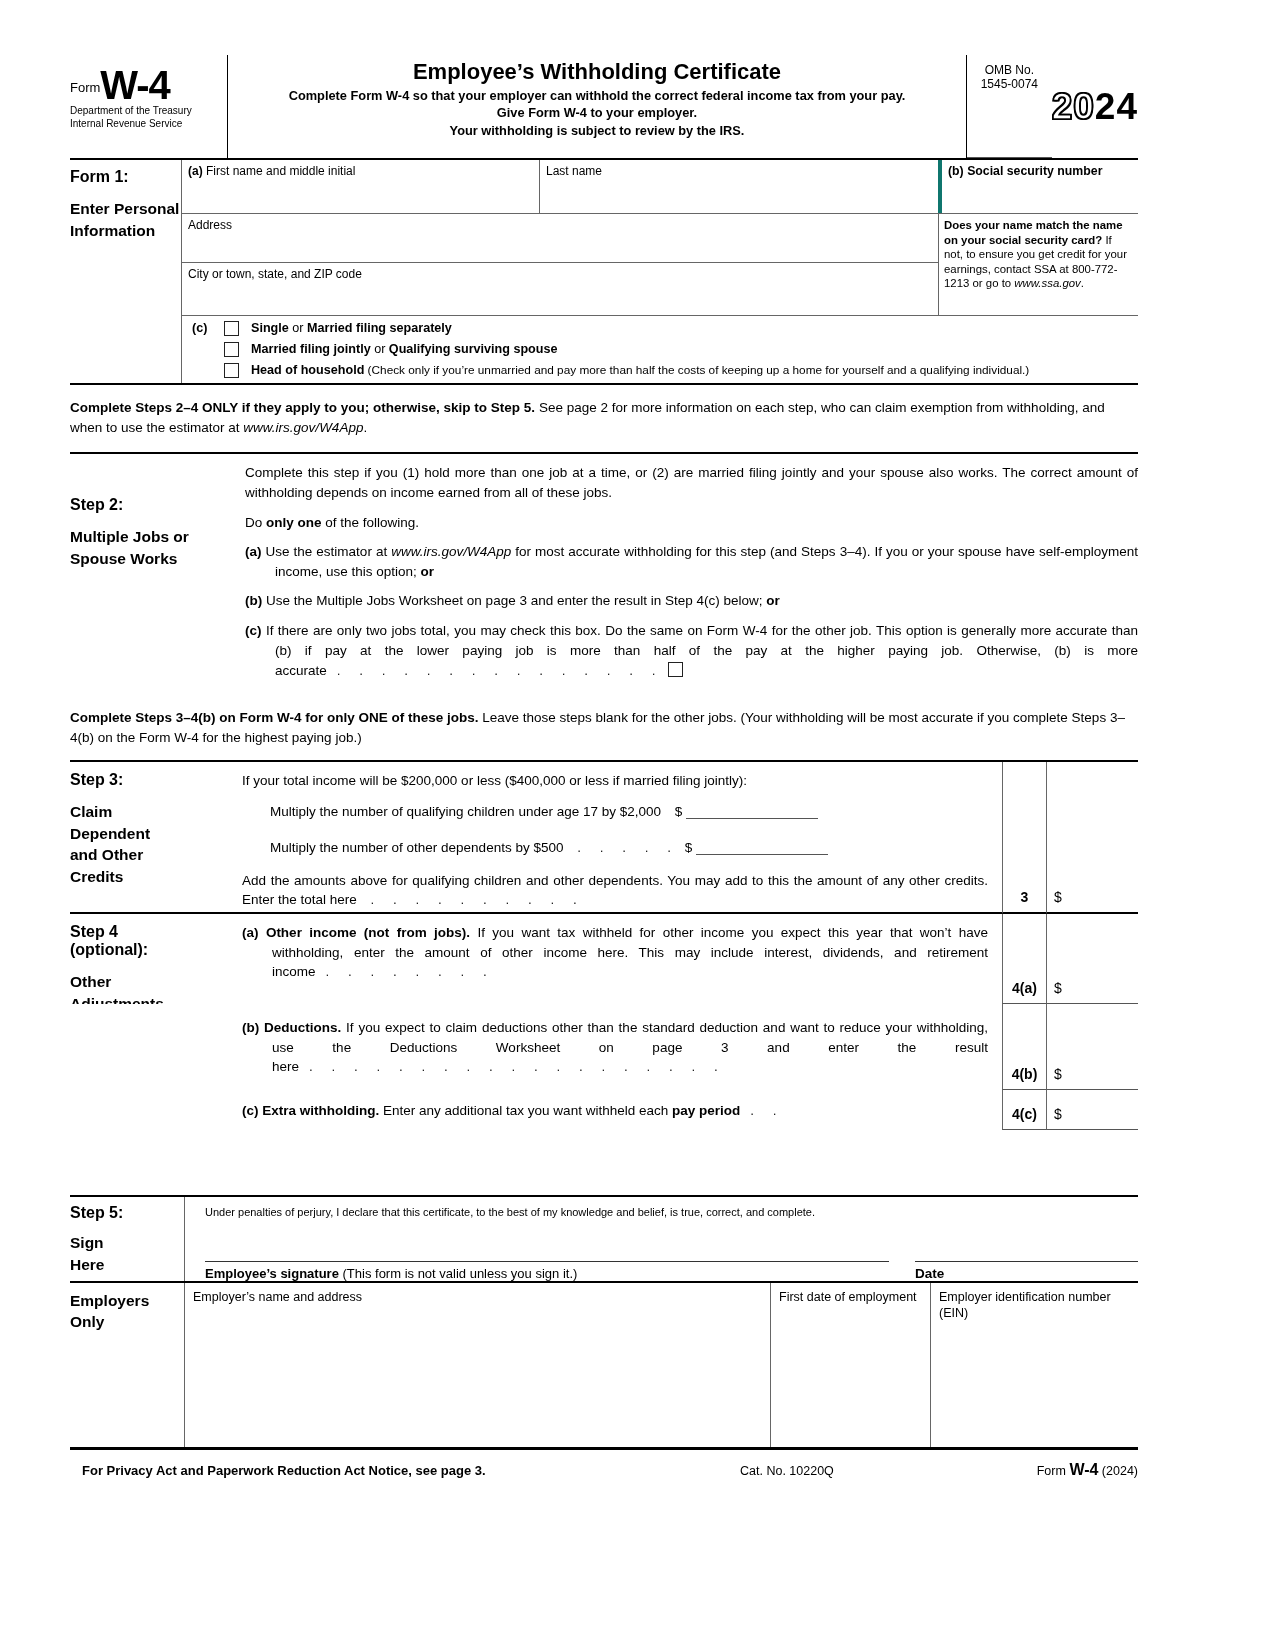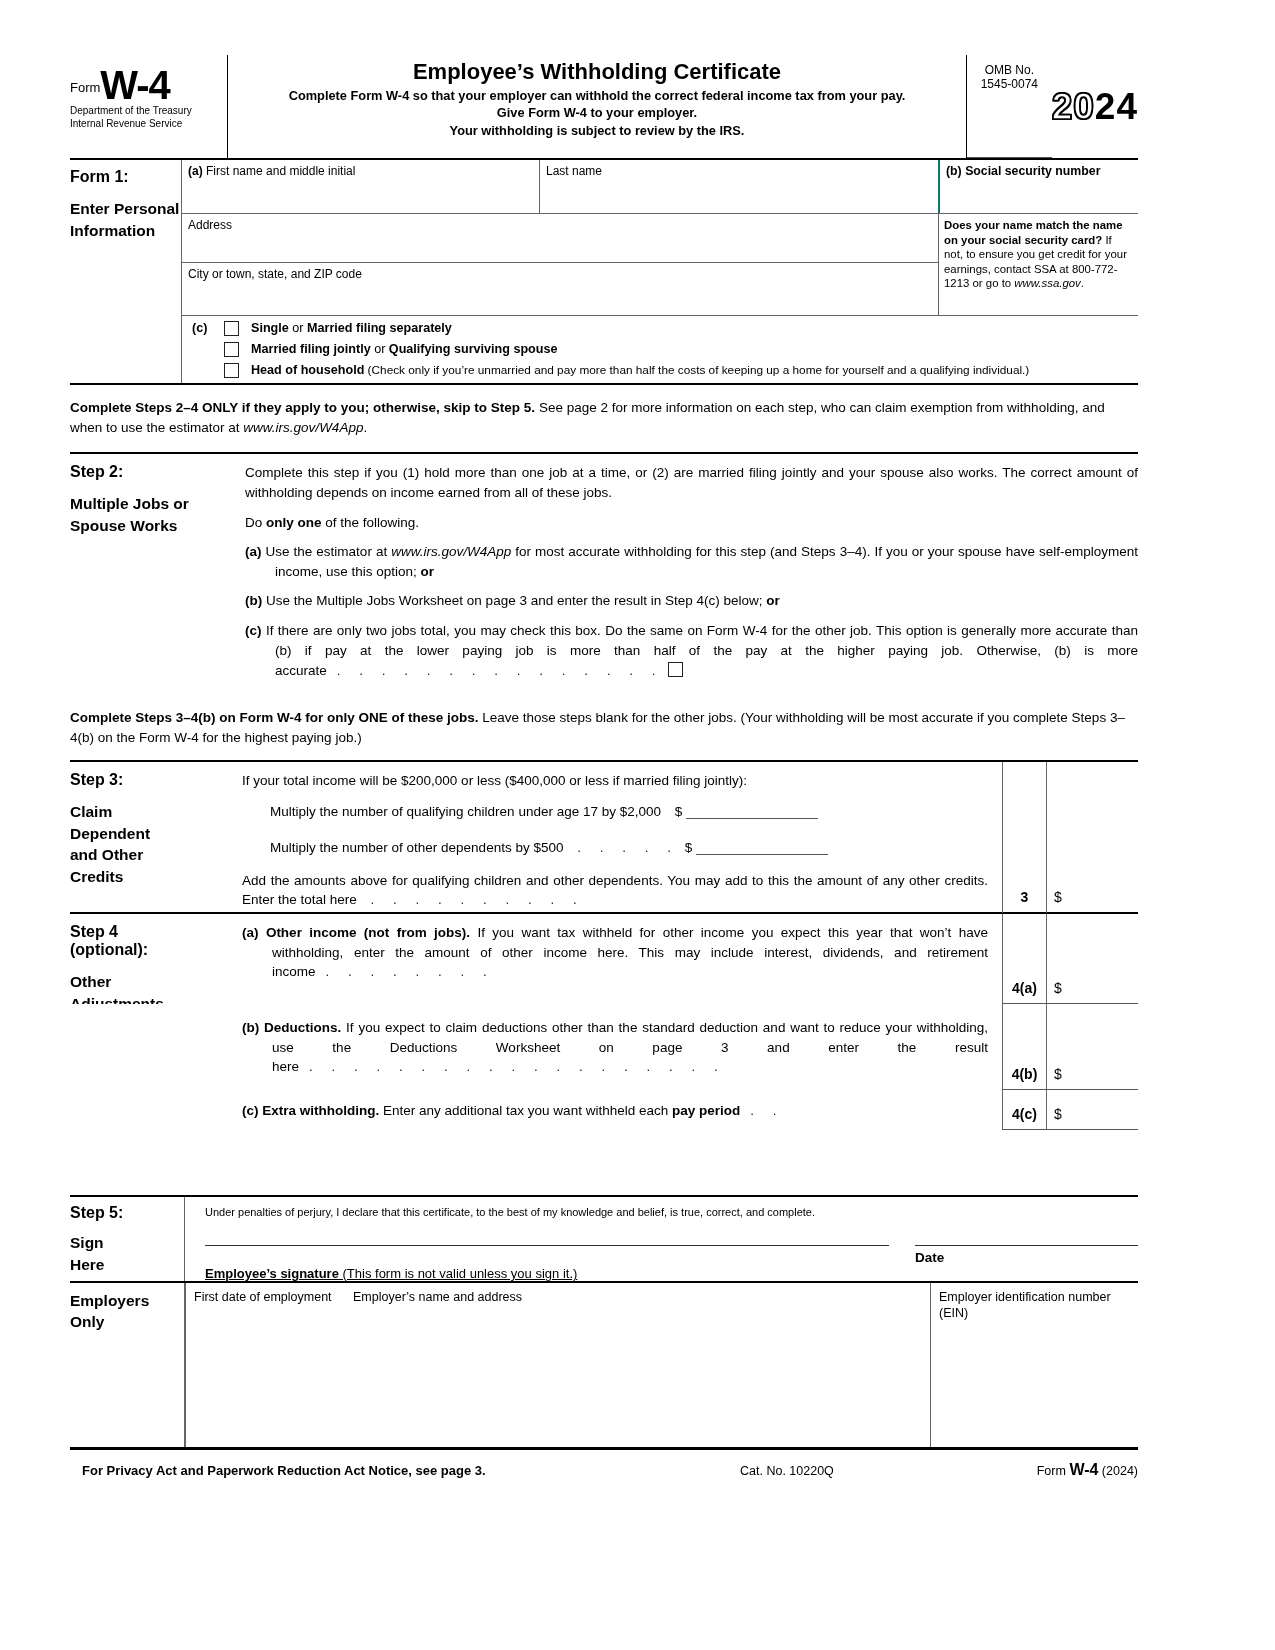--- a/index.html
+++ b/index.html
@@ -30,38 +30,38 @@
   
   .sec-step1 { display:flex; height:225px; border-bottom:2.5px solid #000; }
   .s1-label { width:112px; border-right:1px solid #666; padding-top:8px; }
   .step-h { font-size:16px; font-weight:bold; }
   .step-sub { font-size:15.5px; font-weight:bold; line-height:1.4; margin-top:12px; }
   .s1-fields { flex:1; display:grid; grid-template-columns:358px 398px 200px; grid-template-rows:53px 49px 53px 1fr; }
   .cell { font-size:12px; padding:4px 6px; }
   .cap-tag { font-weight:bold; }
   .c-first { grid-column:1; grid-row:1; border-right:1px solid #666; }
   .c-last  { grid-column:2; grid-row:1; }
-  .c-ssn   { grid-column:3; grid-row:1; border-left:2px solid #0f766e; font-weight:bold; font-size:12.3px; }
+  .c-ssn   { grid-column:3; grid-row:1; border-left:4px solid #0f766e; font-weight:bold; font-size:12.3px; }
   .c-addr  { grid-column:1 / span 2; grid-row:2; border-top:1px solid #666; }
   .c-ssa   { grid-column:3; grid-row:2 / span 2; border-top:1px solid #666; border-left:1px solid #666; font-size:11.4px; line-height:1.28; padding:4px 5px; }
   .c-city  { grid-column:1 / span 2; grid-row:3; border-top:1px solid #666; }
   .c-opts  { grid-column:1 / span 3; grid-row:4; border-top:1px solid #666; padding:5px 0 0 10px; }
   .opt-row { display:flex; align-items:flex-start; margin-bottom:6px; font-size:12.6px; }
   .opt-tag { width:32px; font-weight:bold; }
   .chk { width:15px; height:15px; border:1.5px solid #222; background:#fff; display:inline-block; flex:0 0 auto; margin-right:12px; margin-top:0; }
   .opt-note { font-weight:normal; font-size:11.8px; }
 
   
   .note { font-size:13.5px; line-height:1.45; padding:13px 0 0; }
   .note1 { height:67px; }
   .note2 { height:65px; }
 
   
   .sec-step2 { display:flex; border-top:2px solid #000; height:243px; padding-top:9px; }
-  .s2-label { width:175px; padding-right:20px; }
+  .s2-label { width:175px; padding-right:20px;margin-top:33px; }
   .s2-body { flex:1; font-size:13.5px; line-height:1.5; }
   .s2-body p { margin-bottom:9px; text-align:justify; }
   .item { padding-left:30px; text-indent:-30px; margin-bottom:9px; text-align:justify; }
   .chk-inline { width:15px; height:15px; border:1.5px solid #222; display:inline-block; vertical-align:-2px; margin-left:12px; }
 
   
   .grid34 { border-top:2px solid #000; display:grid; grid-template-columns:172px 1fr 44px 92px; }
   .g-cell { overflow:hidden; }
   .col-num { border-left:1px solid #666; display:flex; align-items:flex-end; justify-content:center; font-weight:bold; font-size:14px; padding-bottom:7px; }
   .col-amt { border-left:1px solid #666; display:flex; align-items:flex-end; font-size:14px; padding:0 0 7px 7px; }
@@ -77,21 +77,21 @@
   .fill-line { display:inline-block; width:132px; border-bottom:1.6px solid #555; height:14px; vertical-align:-3px; margin-left:4px; }
   .cur { margin-left:10px; }
   .total-p { margin-top:13px; text-align:justify; }
 
   
   .sec-step5 { display:flex; margin-top:65px; border-top:2px solid #000; height:86px; }
   .s5-label { width:115px; border-right:1px solid #666; padding-top:7px; }
   .s5-body { flex:1; padding:9px 0 0 20px; display:flex; flex-direction:column; }
   .decl { font-size:11px; }
   .sig-row { margin-top:auto; display:flex; gap:26px; }
-  .sig-block { flex:1; border-top:1.5px solid #333; font-size:13px; padding-top:20px;text-decoration:underline; }
+  .sig-block { flex:1; border-top:1.5px solid #333; font-size:13px; padding-top:4px; }
   .date-block { width:223px; border-top:1.5px solid #333; font-size:13.5px; font-weight:bold; padding-top:4px; }
 
   
   .sec-emp { display:flex; border-top:2px solid #000; border-bottom:3px solid #000; height:169px; }
   .emp-label { width:115px; border-right:1px solid #666; padding-top:8px; font-size:15.5px; font-weight:bold; line-height:1.35; }
   .emp-cells { flex:1; display:flex; }
   .emp-cell { font-size:12.5px; padding:6px 8px; line-height:1.3; }
   .emp-name { flex:1; }
   .emp-date { width:160px; border-left:1px solid #666; }
   .emp-ein { width:208px; border-left:1px solid #666; }
@@ -298,25 +298,25 @@
         <div class="date-block">
           <span>Date</span>
         </div>
       </div>
     </div>
   </div>
 
   <div class="sec-emp">
     <div class="emp-label">Employers Only</div>
     <div class="emp-cells">
+      <div class="emp-cell emp-name">
+        <span>Employer’s name and address</span>
+      </div>
       <div class="emp-cell emp-date">
         <span>First date of employment</span>
-      </div>
-      <div class="emp-cell emp-name">
-        <span>Employer’s name and address</span>
       </div>
       <div class="emp-cell emp-ein">
         <span>Employer identification number (EIN)</span>
       </div>
     </div>
   </div>
 
   <div class="footer">
     <span class="f-privacy">For Privacy Act and Paperwork Reduction Act Notice, see page 3.</span>
     <span class="f-cat">Cat. No. 10220Q</span>

